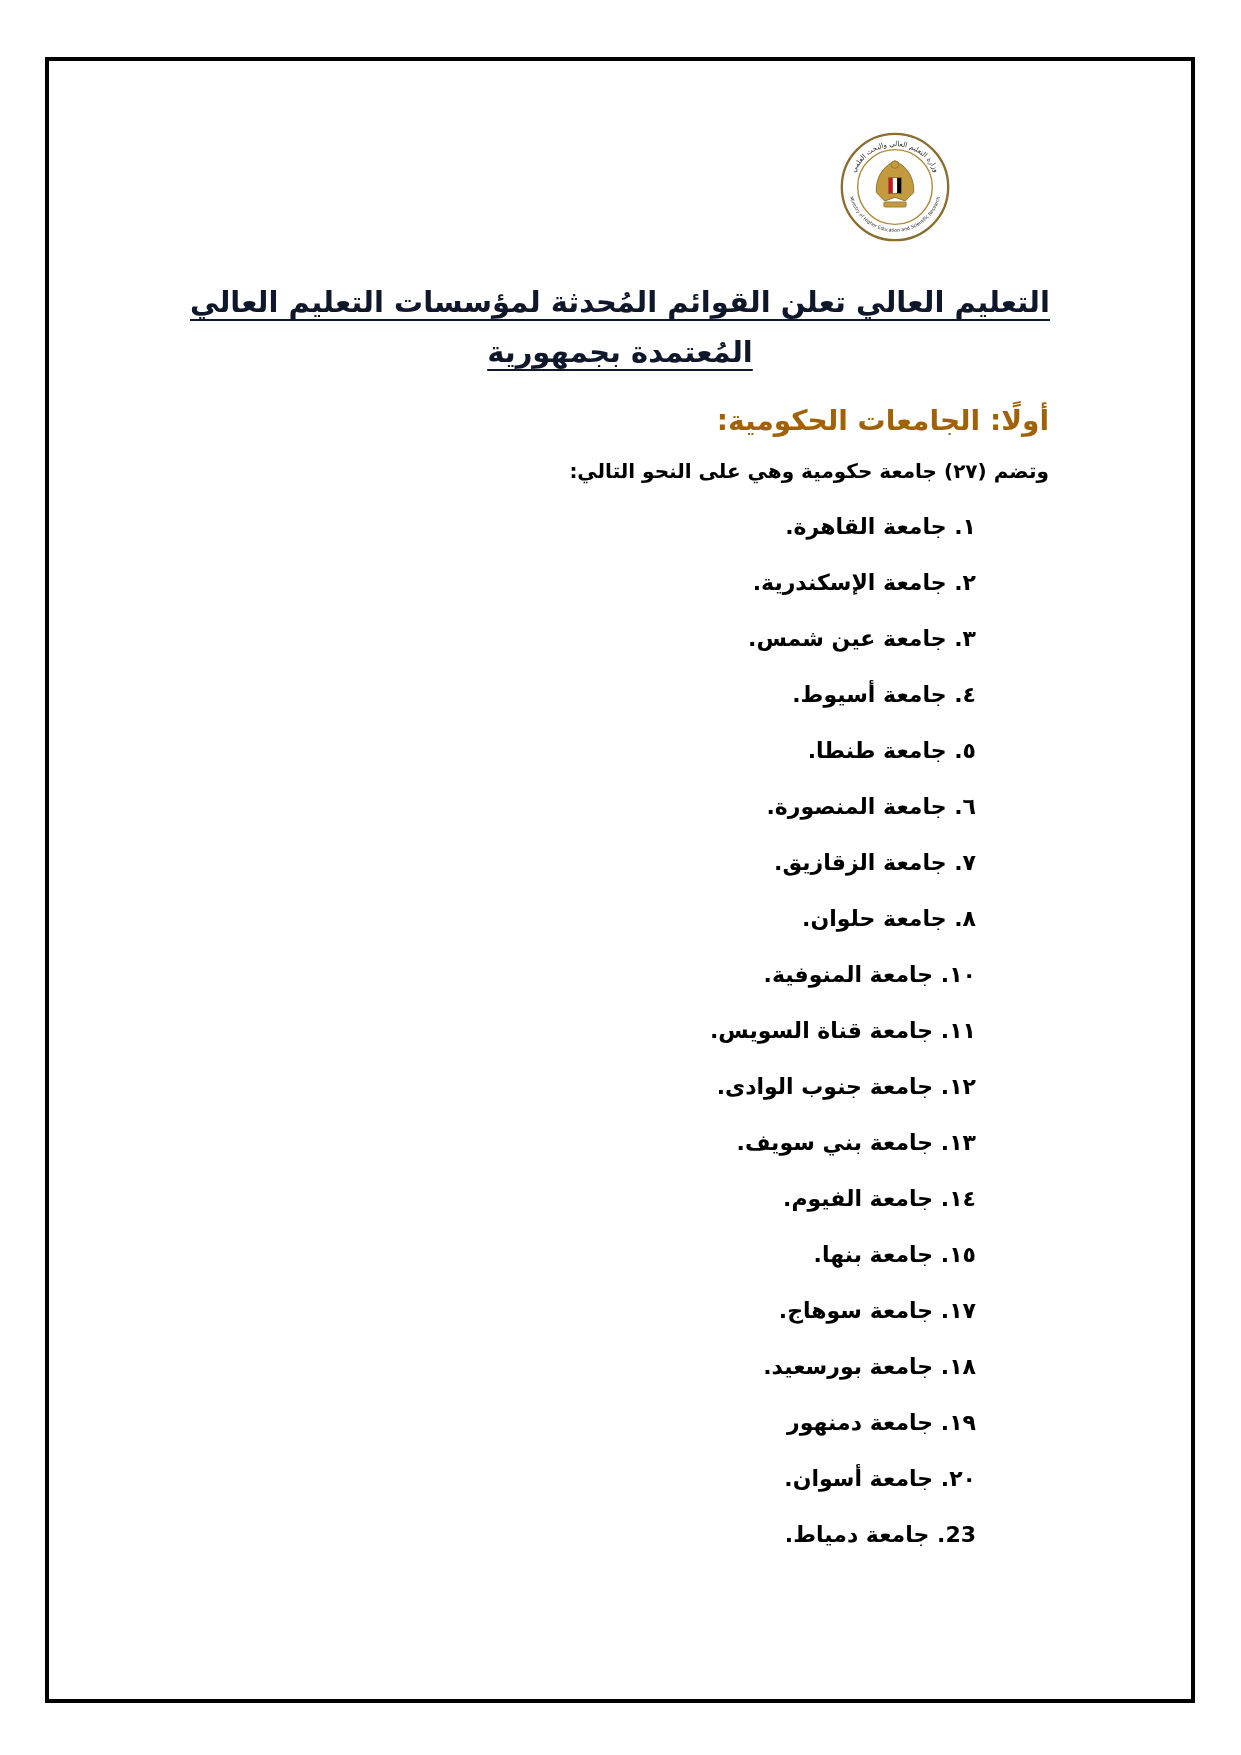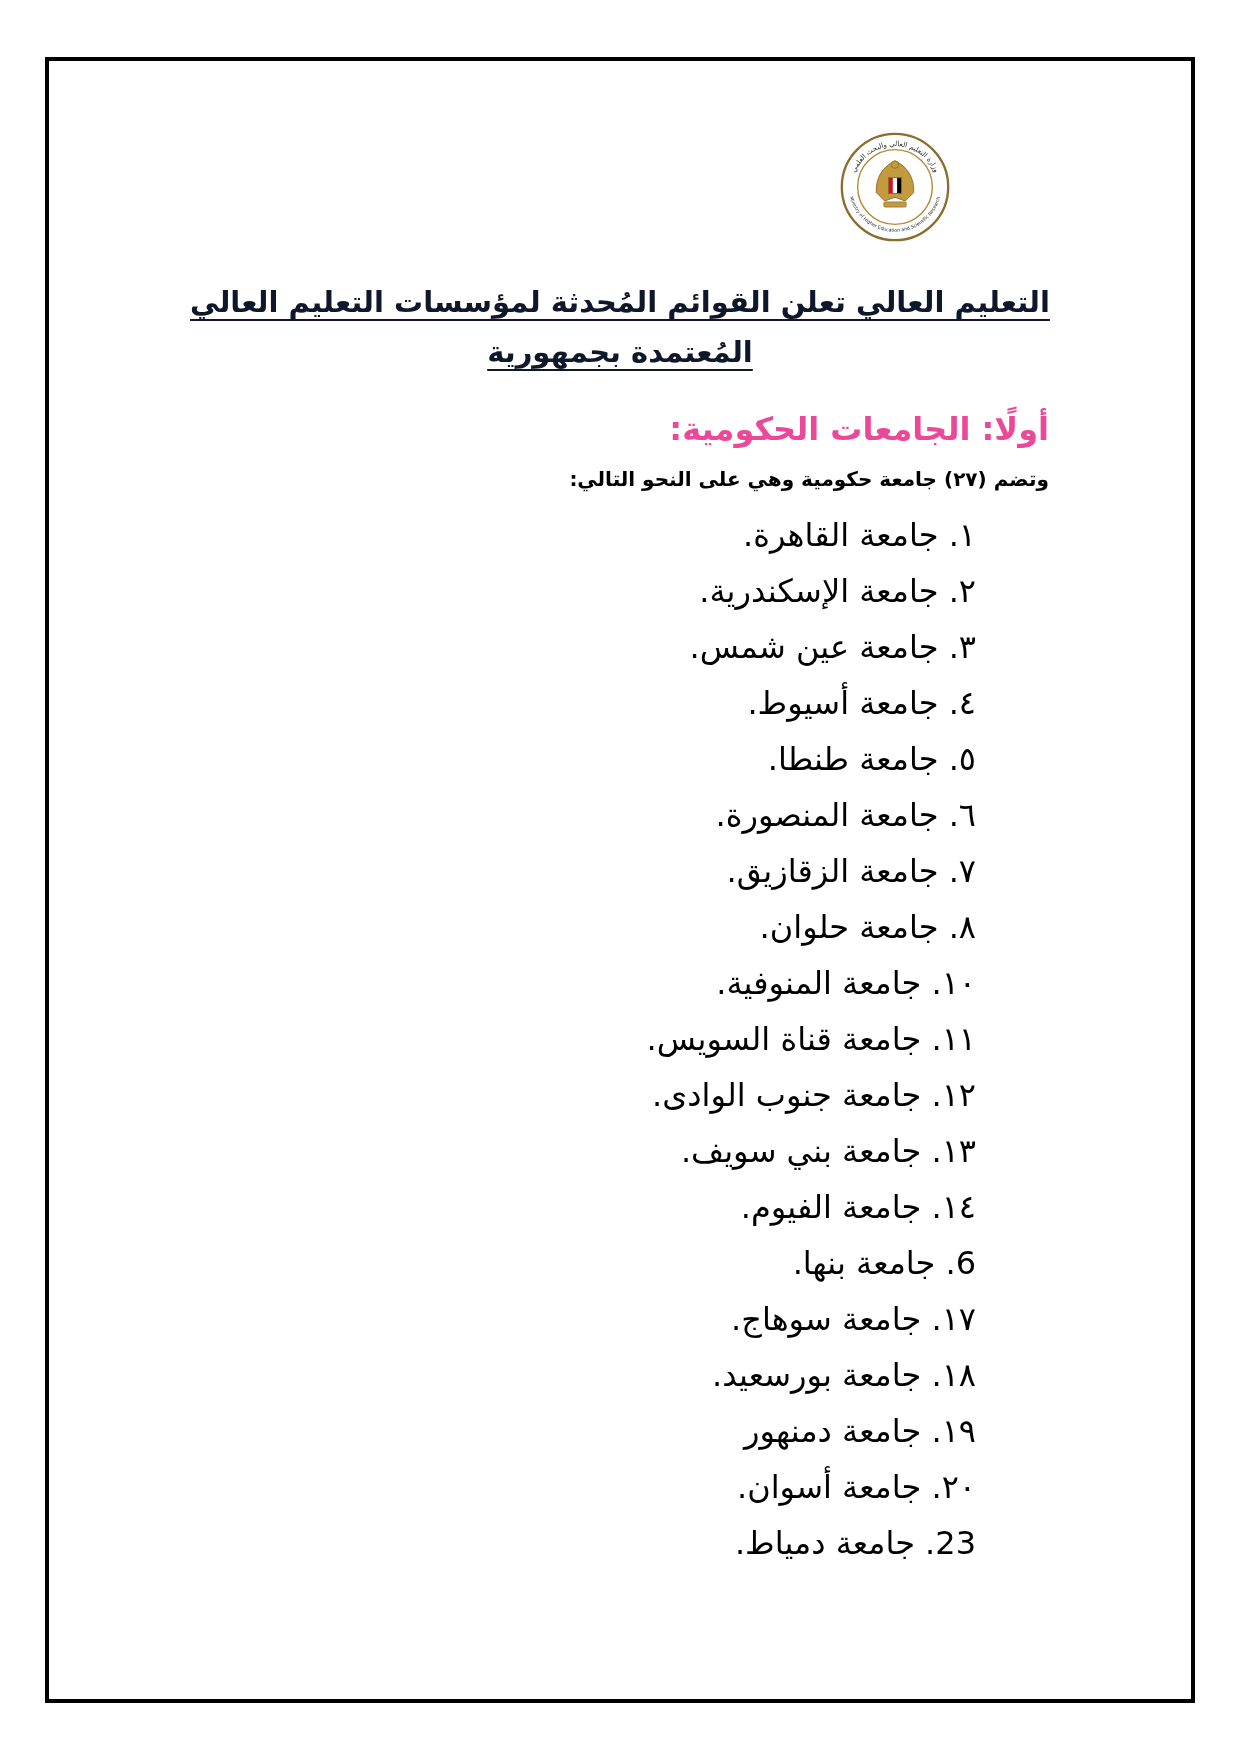--- a/index.html
+++ b/index.html
@@ -44,49 +44,49 @@
     line-height: 50px;
   }
   .doc-title .title-line {
     display: inline;
     text-decoration: underline;
     text-decoration-thickness: 2px;
     text-underline-offset: 7px;
   }
   .doc-title .title-line { display: block; }
   .section-heading {
-    margin-top: 32px;
+    margin-top: 24px;
     margin-left: 0;
     margin-right: 42px;
     text-align: right;
-    color: #ec4899;
-    font-size: 32px;
+    color: #a16207;
+    font-size: 28px;
     font-weight: bold;
     line-height: 40px;
   }
   .intro {
     margin-top: 8px;
     margin-right: 42px;
     text-align: right;
     color: #000000;
     font-size: 20px;
     font-weight: bold;
     line-height: 44px;
   }
   .uni-list {
     list-style: none;
     margin-top: 6px;
     padding-right: 115px;
     text-align: right;
   }
   .uni-list li {
-    font-size: 32px;
+    font-size: 22px;
     line-height: 56px;
     color: #000000;
-    font-weight: normal;
+    font-weight: bold;
     white-space: nowrap;
   }
   .logo-ring-text { fill: #2c2c2c; }
 </style>
 </head>
 <body>
 
 <div class="page">
   <div class="border-frame">
 
@@ -131,21 +131,21 @@
       <li>٤. جامعة أسيوط.</li>
       <li>٥. جامعة طنطا.</li>
       <li>٦. جامعة المنصورة.</li>
       <li>٧. جامعة الزقازيق.</li>
       <li>٨. جامعة حلوان.</li>
       <li>١٠. جامعة المنوفية.</li>
       <li>١١. جامعة قناة السويس.</li>
       <li>١٢. جامعة جنوب الوادى.</li>
       <li>١٣. جامعة بني سويف.</li>
       <li>١٤. جامعة الفيوم.</li>
-      <li>6. جامعة بنها.</li>
+      <li>١٥. جامعة بنها.</li>
       <li>١٧. جامعة سوهاج.</li>
       <li>١٨. جامعة بورسعيد.</li>
       <li>١٩. جامعة دمنهور</li>
       <li>٢٠. جامعة أسوان.</li>
       <li>23. جامعة دمياط.</li>
     </ol>
 
   </div>
 </div>
 

